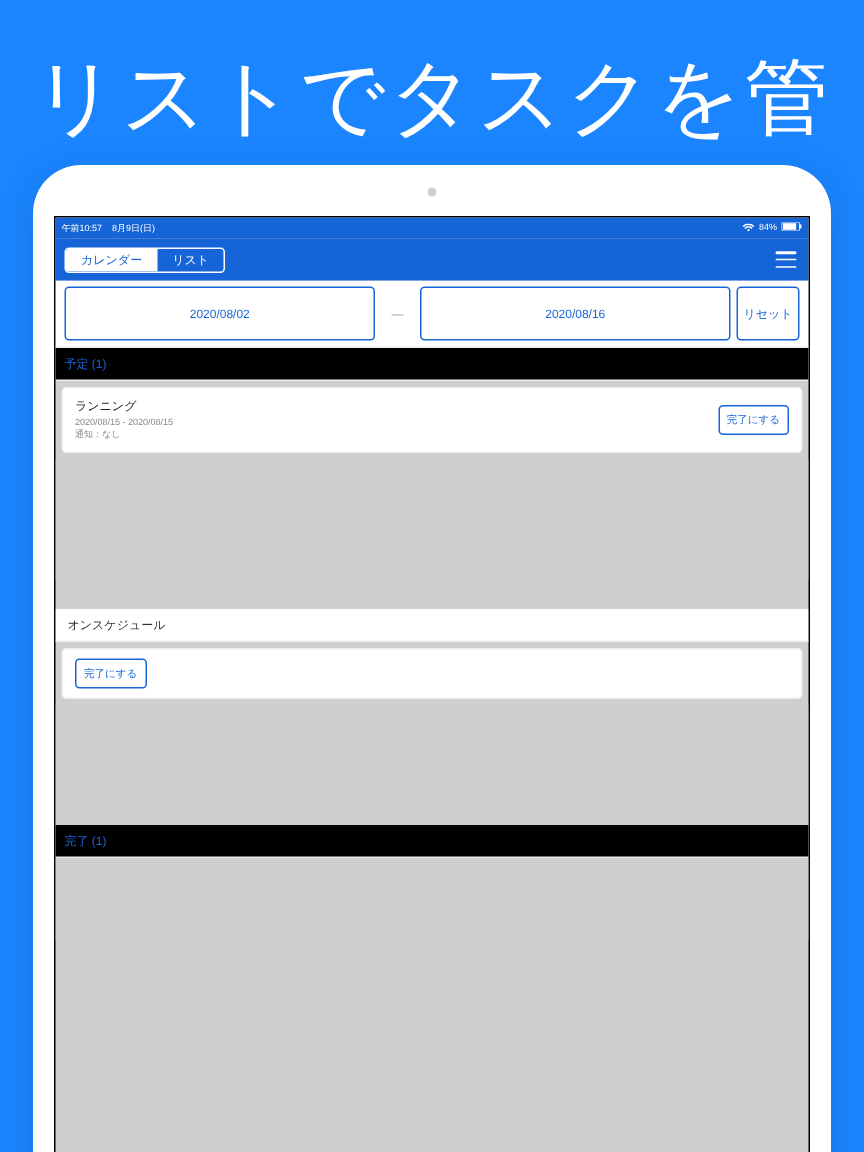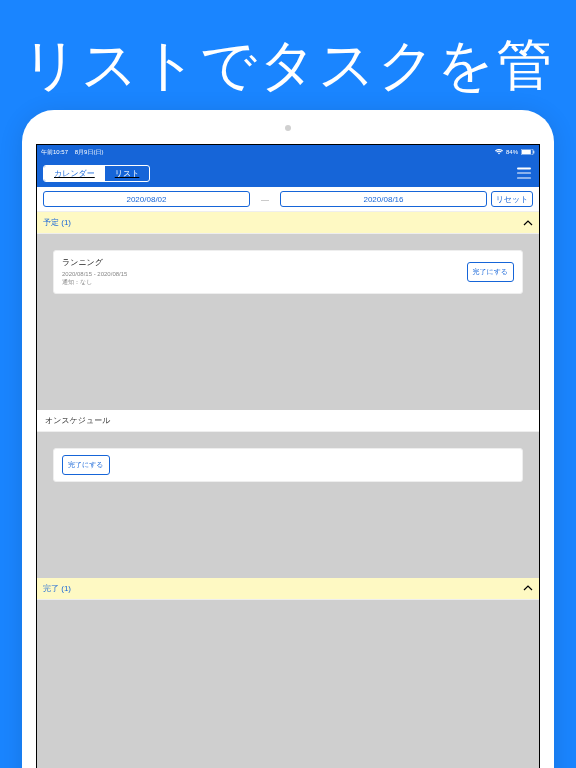--- a/index.html
+++ b/index.html
@@ -58,21 +58,20 @@
   .statusbar .sb-right { flex: 1; text-align: right; display:flex; justify-content:flex-end; gap:3px; align-items:center;}
   .wifi { display:inline-block; }
   .wifi svg { display:block; }
   .toolbar {
     height: 28px;
     background: #1665d8;
     display: flex;
     align-items: center;
     padding: 0 6px;
     position: relative;
-    text-decoration: underline;
   }
   .segmented {
     display: flex;
     border: 1px solid #fff;
     border-radius: 3px;
     overflow: hidden;
     height: 17px;
     font-size: 8px;
   }
   .segmented div {
@@ -107,37 +106,37 @@
     padding: 4px 6px;
     display: flex;
     gap: 4px;
     border-bottom: 1px solid #eee;
   }
   .datebox {
     border: 1px solid #1665d8;
     border-radius: 3px;
     color: #1665d8;
     font-size: 8px;
-    height: 16px;
+    height: 36px;
     display: flex;
     align-items: center;
     justify-content: center;
   }
   .dash {
     width: 22px;
     display: flex;
     align-items: center;
     justify-content: center;
     font-size: 8px;
     color: #999;
   }
   .datebox.date { flex: 1; }
   .datebox.reset { width: 42px; text-align: right; }
   .section-header {
-    background: #fef9c3;
+    background: #000000;
     color: #1665d8;
     font-size: 8px;
     padding: 5px 6px;
     display: flex;
     align-items: center;
     border-bottom: 1px solid #eee;
   }
   .section-header .chev {
     margin-left: auto;
     color: #000;
@@ -146,21 +145,21 @@
   .subheader {
     background: #fff;
     font-size: 8px;
     padding: 5px 8px;
     border-bottom: 1px solid #eee;
     color: #333;
     margin-top: 20px;
   }
   .card {
     background: #fff;
-    margin: 16px;
+    margin: 4px;
     border-radius: 3px;
     padding: 6px 8px;
     display: flex;
     align-items: center;
     border: 1px solid #eee;
   }
   .card .info { flex: 1; }
   .card .title { font-size: 8px; color: #222; margin-bottom: 2px; }
   .card .meta { font-size: 6px; color: #888; line-height: 1.4; }
   .card .action {

